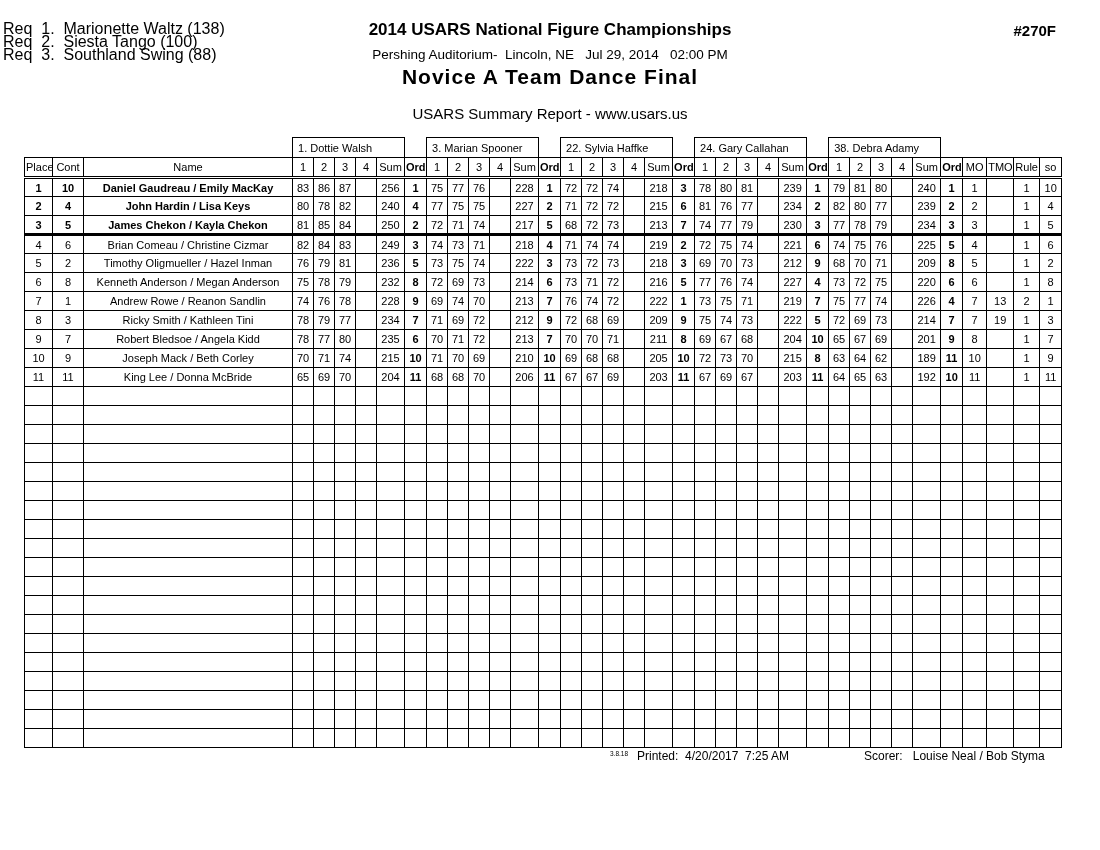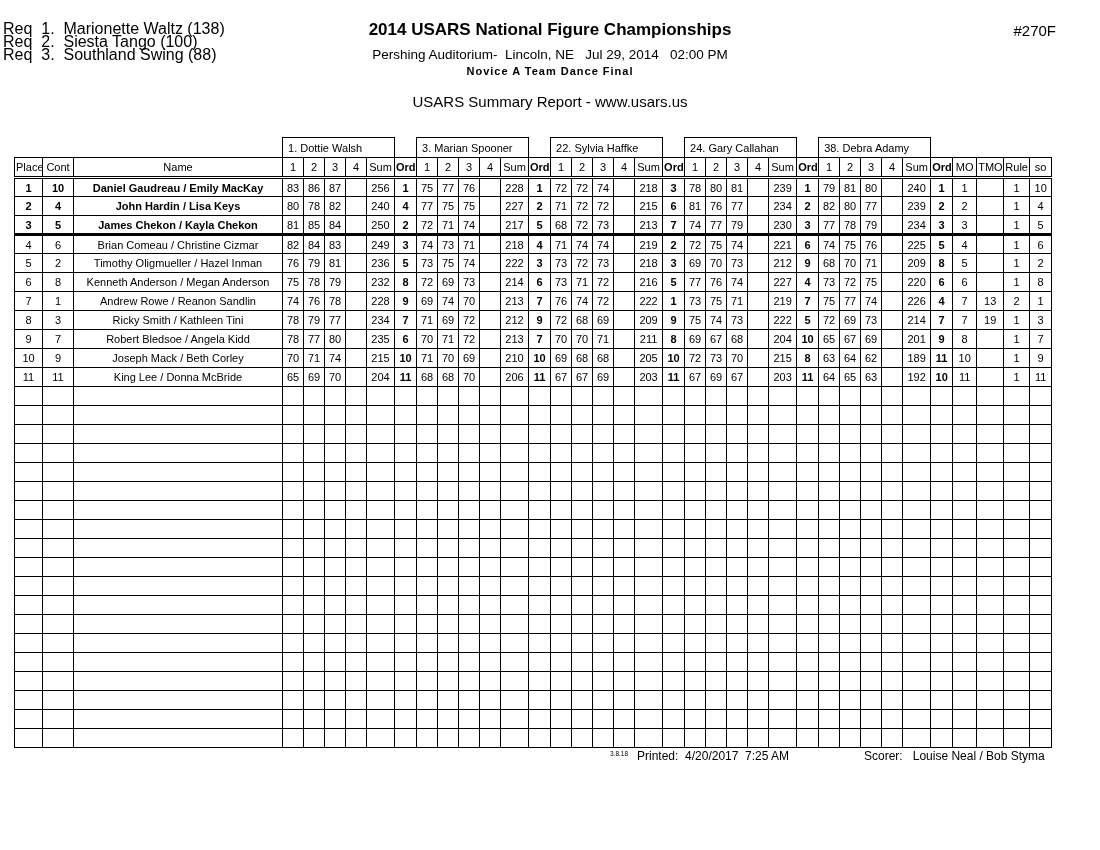--- a/index.html
+++ b/index.html
@@ -10,26 +10,26 @@
   }
   .req-list {
     position: absolute; left: 3px; top: 22px;
     font-size: 16px; line-height: 13px; white-space: pre;
   }
   .header-block {
     position: absolute; left: 110px; top: 20px; width: 880px; text-align: center;
   }
   .title { font-size: 17px; font-weight: bold; white-space: pre; }
   .venue { font-size: 13.5px; margin-top: 7px; white-space: pre; }
-  .event-title { font-size: 11px; font-weight: bold; letter-spacing: 1px; margin-top: 3px; white-space: pre; }
+  .event-title { font-size: 21px; font-weight: bold; letter-spacing: 1px; margin-top: 3px; white-space: pre; }
   .report-line { font-size: 15px; margin-top: 16px; white-space: pre; }
-  .event-number { position: absolute; right: 44px; top: 22px; font-size: 15px; font-weight: normal; }
+  .event-number { position: absolute; right: 44px; top: 22px; font-size: 15px; font-weight: bold; }
 
   table.results {
-    position: absolute; left: 14px; top: 137px;
+    position: absolute; left: 24px; top: 137px;
     border-collapse: collapse; table-layout: fixed; width: 1027px;
     font-size: 11px;
   }
   table.results td {
     border: 1px solid #000; height: 19px; padding: 0 1px;
     overflow: hidden; white-space: nowrap; text-align: center;
   }
   tr.judge-head td { border: none; height: 20px; }
   tr.judge-head td.jbox { border: 1px solid #000; text-align: left; padding-left: 5px; }
   tr.col-head td { border: 1px solid #000; border-bottom: 3px double #000; height: 20px; }

